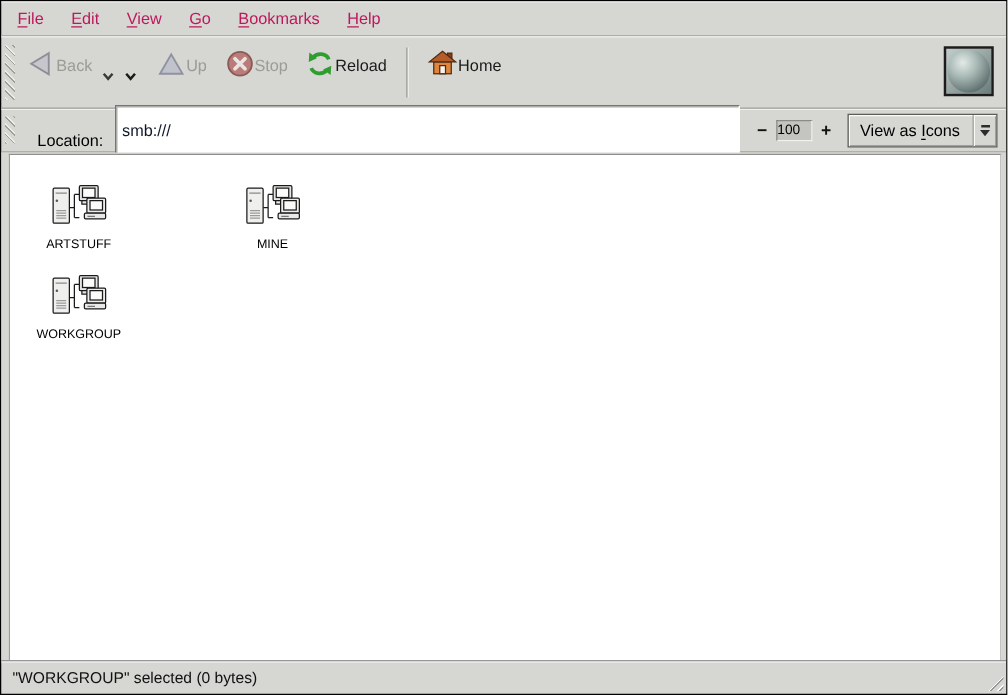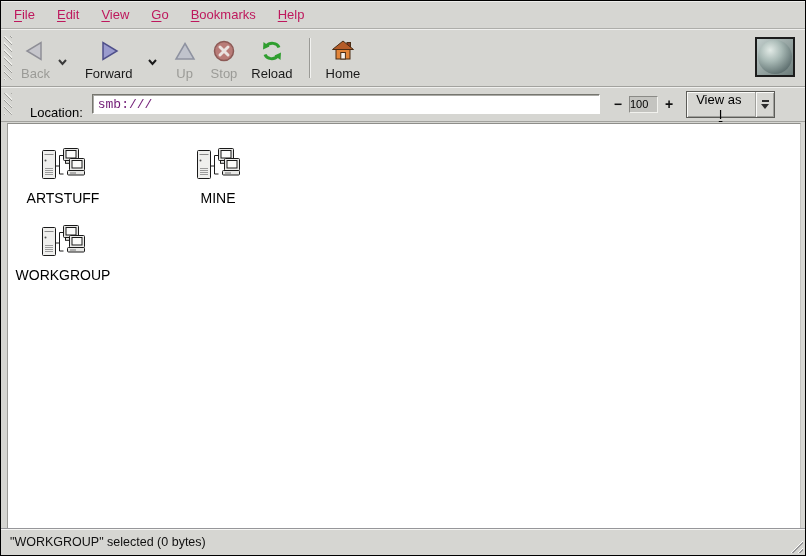--- a/index.html
+++ b/index.html
@@ -34,21 +34,21 @@
     box-shadow: inset 0 1px 0 #f0f0ee;
     padding-top:2px;
   }
   .grip {
     width:8px; border-radius:1px;
     background:repeating-linear-gradient(45deg,#9e9e9a 0 1px,#ececE8 1px 2px,#d6d6d2 2px 5px);
   }
   .grip.tall { height:44px; margin:5px 2px 0 3px; }
   .grip.short { height:22px; margin:0 4px 0 3px; }
   .tbtn {
-    display:flex; flex-direction:column; align-items:center;
+    display:flex; align-items:center;
     padding:5px 6px 3px; margin-top:1px;
     background:transparent; border:1px solid transparent;
     font-size:13px; color:#1a1a1a; cursor:default;
   }
   .tbtn .ticon { height:26px; display:flex; align-items:center; }
   .tbtn .tlabel { margin-top:2px; white-space:nowrap; }
   .tbtn.disabled .tlabel { color:#9b9b97; }
   .chev { margin-top:21px; }
   .tb-sep {
     width:1px; height:40px; margin:7px 9px 0 9px;
@@ -69,25 +69,25 @@
   
   .locbar {
     height:35px; flex:0 0 35px;
     display:flex; align-items:center;
     border-bottom:1px solid #a2a29e;
     box-shadow: inset 0 1px 0 #f0f0ee;
     font-size:13px;
   }
   .loc-label { margin:16px 9px 0 14px; color:#000; }
   .loc-input {
-    width:508px; height:20px;
+    width:508px; height:40px;
     border:1px solid; border-color:#76766f #fff #fff #76766f;
     box-shadow:inset 1px 1px 0 #aaaaa6;
     background:#fff; padding:0 5px;
-    font-family:Liberation Mono, monospace; font-size:13px; color:#701a75;
+    font-family:Liberation Sans, sans-serif; font-size:13px; color:#0f172a;
     outline:none;
   }
   .zoomer { display:flex; align-items:center; margin-left:11px; }
   .zoom-btn {
     font-weight:bold; font-size:14px; color:#111;
     padding:0 3px; cursor:default; line-height:16px;
     background:none; border:none; font-family:"Liberation Sans", sans-serif;
   }
   .zoom-level {
     width:29px; height:17px; margin:0 4px;
@@ -96,21 +96,21 @@
     font-size:11px; text-align:left; line-height:15px; color:#000;
   }
   .viewas {
     display:flex; align-items:stretch;
     height:27px; margin-left:10px; margin-right:7px;
     background:#d6d6d2;
     border:1px solid #5c5c58;
     box-shadow:inset 1px 1px 0 #fbfbf9, inset -1px -1px 0 #a0a09c;
     font-size:13px; color:#000; cursor:default;
   }
-  .viewas-text { display:flex; align-items:center; padding:0 10px 0 9px; white-space:pre;flex-direction:column; }
+  .viewas-text { display:flex; align-items:center; padding:0 10px 0 9px; white-space:pre; }
   .viewas-arrow {
     width:19px; display:flex; flex-direction:column;
     align-items:center; justify-content:center;
     border-left:1px solid #a0a09c; box-shadow:inset 1px 0 0 #fbfbf9;
   }
   .oa-bar { width:7px; height:2px; background:#2c2c2c; margin-bottom:2px; }
   .oa-tri {
     width:0; height:0;
     border-left:4px solid transparent; border-right:4px solid transparent;
     border-top:5px solid #2c2c2c;
@@ -132,21 +132,21 @@
     padding-top:23px;
   }
   .icon-row { display:flex; padding-left:0; }
   .icon-row + .icon-row { margin-top:18px; }
   .icon-cell {
     width:110px; margin-right:45px;
     display:flex; flex-direction:column; align-items:center;
     cursor:default;
   }
   .icon-cell .ilabel {
-    margin-top:5px; font-size:14px; color:#000; white-space:nowrap;
+    margin-top:5px; font-size:10px; color:#000; white-space:nowrap;
   }
 
   
   .statusbar {
     height:27px; flex:0 0 27px;
     position:relative;
     display:flex; align-items:center;
     border-top:1px solid #96969a;
     box-shadow:inset 0 1px 0 #f6f6f4;
     padding-left:9px;
@@ -184,28 +184,20 @@
           </svg>
       </span>
       <span class="tlabel">Back</span>
     </div>
     <span class="chev">
       <svg width="11" height="8" viewBox="0 0 11 8">
           <polyline points="2,2 5.5,6 9,2" fill="none" stroke="#3a3a3a" stroke-width="2"></polyline>
         </svg>
     </span>
 
-    <div class="tbtn" style="margin-left:10px;">
-      <span class="ticon">
-        <svg width="24" height="24" viewBox="0 0 24 24">
-            <polygon points="6,3.5 6,20.5 20,12" fill="#9a9bce" stroke="#4f4f8a" stroke-width="1.5"></polygon>
-          </svg>
-      </span>
-      <span class="tlabel">Forward</span>
-    </div>
     <span class="chev" style="margin-left:7px;margin-right:8px;">
       <svg width="11" height="8" viewBox="0 0 11 8">
           <polyline points="2,2 5.5,6 9,2" fill="none" stroke="#1a1a1a" stroke-width="2"></polyline>
         </svg>
     </span>
 
     <div class="tbtn disabled">
       <span class="ticon">
         <svg width="24" height="24" viewBox="0 0 24 24">
             <polygon points="12,4.5 21,20 3,20" fill="#c0c3cc" stroke="#8e92a0" stroke-width="1.5"></polygon>

